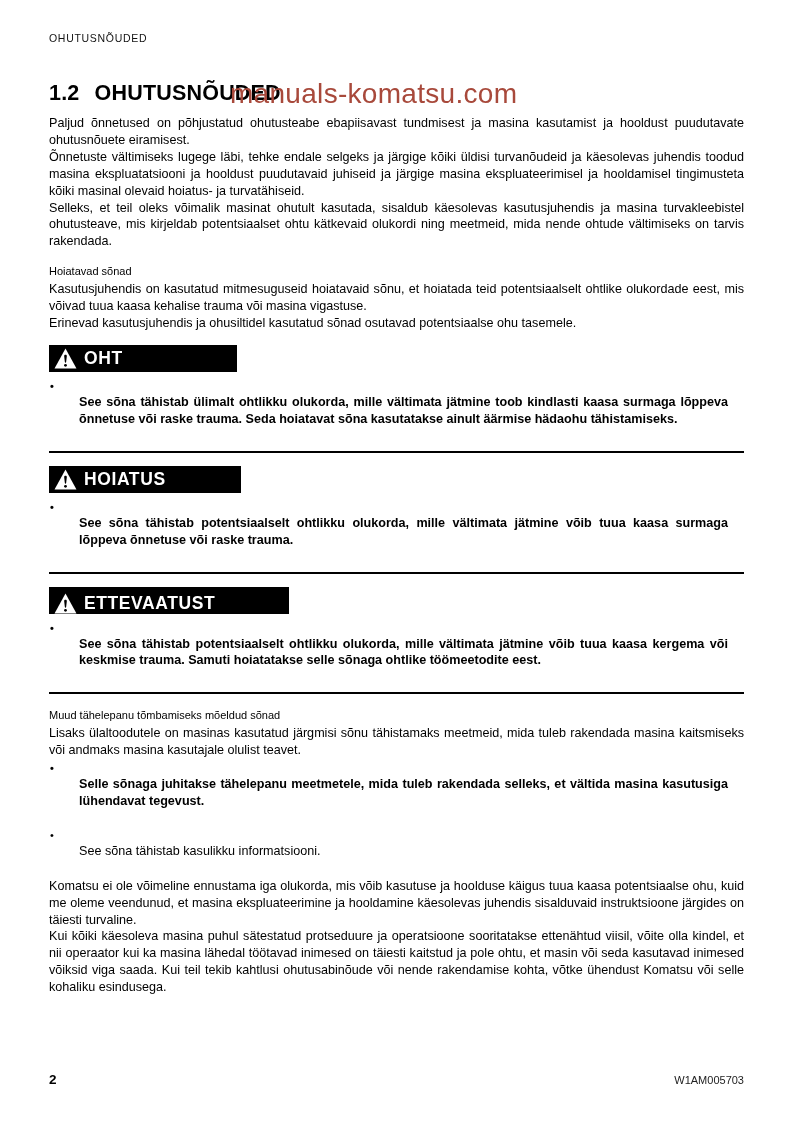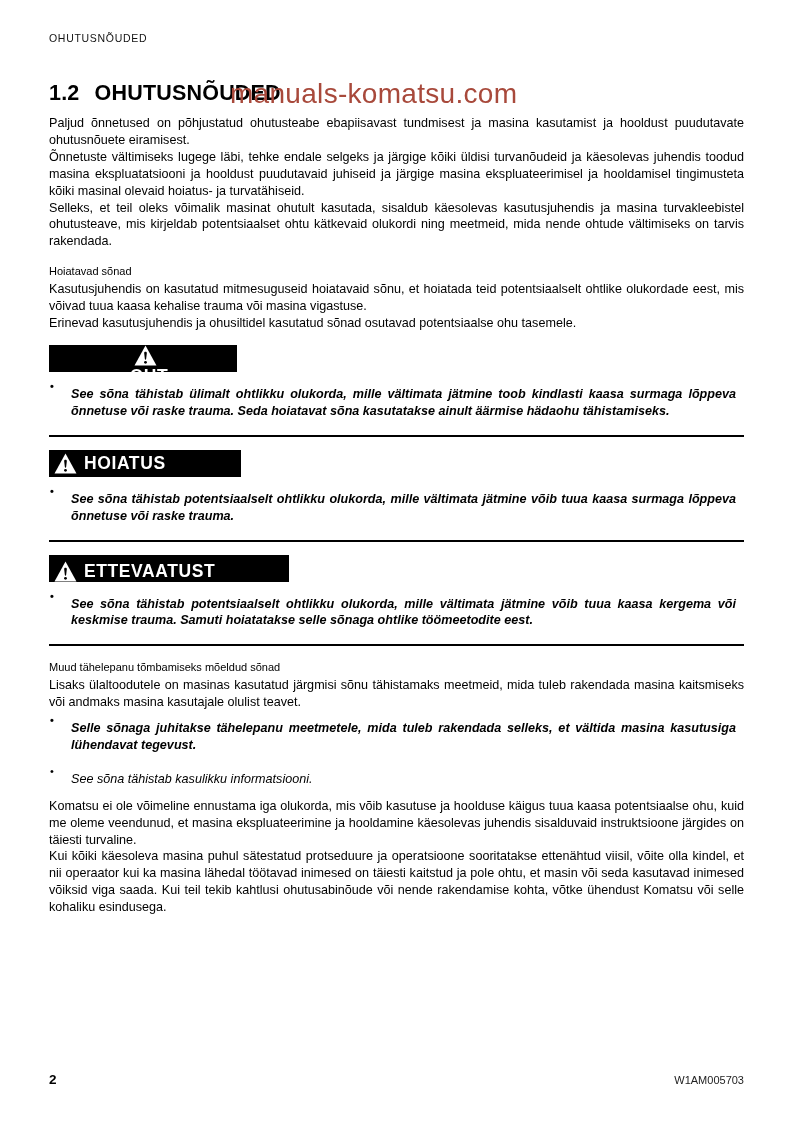--- a/index.html
+++ b/index.html
@@ -57,42 +57,42 @@
   .warning { margin-top:13px; }
   .sign {
     background:#000000;
     color:#ffffff;
     height:27px;
     display:flex;
     align-items:center;
     padding-left:5px;
     box-sizing:border-box;
   }
-  .sign.w-oht { width:188px;flex-direction:column; }
+  .sign.w-oht { width:188px; }
   .sign.w-hoiatus { width:192px; }
   .sign.w-ettevaatust { width:240px;align-items:flex-end; }
   .tri { display:flex; align-items:center; }
   .tri svg { width:23px; height:21px; display:block; }
   .sign-label {
     font-weight:bold;
     font-size:17.5px;
     letter-spacing:0.6px;
     margin-left:7px;
     white-space:nowrap;
   }
 
   .bullet-row { display:flex; margin-top:6px; }
   .bullet-row .b {
     flex:none;
     width:13px;
     padding-left:1px;
     font-size:11px;
     line-height:16.9px;
   }
-  .bullet-row p { flex:1; margin:8px;font-style:italic; }
+  .bullet-row p { flex:1; margin:16px; }
   .bold-text { font-weight:bold; }
 
   .rule { border-top:2px solid #000; margin-top:7px; }
 
   .attn-heading { margin-top:10px; }
   .item-heading { margin-top:9px; margin-bottom:0; }
   .closing { margin-top:2px; }
 
   .footer {
     position:absolute;

